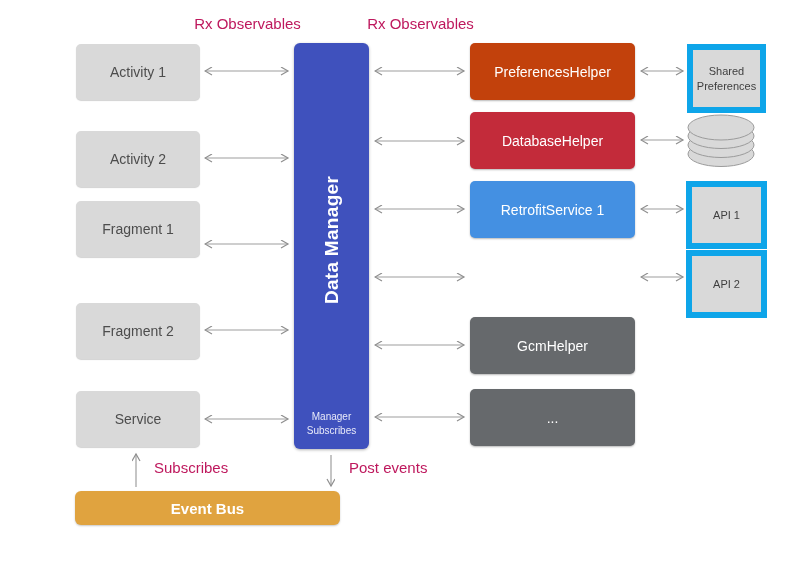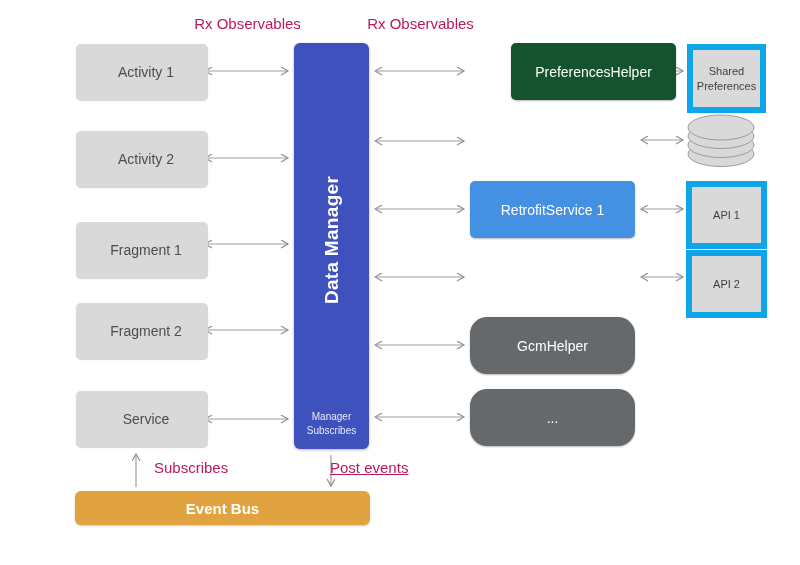--- a/index.html
+++ b/index.html
@@ -13,21 +13,20 @@
   .lbl{position:absolute;font-size:15px;color:#be185d;white-space:nowrap;}
   .lbl.center{text-align:center;}
 
   
   .gbox{
     position:absolute;left:76px;width:124px;height:56px;
     background:#d9d9d9;border-radius:5px;
     display:flex;align-items:center;justify-content:center;
     font-size:14px;color:#4d4d4d;
     box-shadow:0 1px 1px rgba(0,0,0,.18);
-    padding-left:8px;
   }
 
   
   .dm{
     position:absolute;left:294px;top:43px;width:75px;height:406px;
     background:#3f51bd;border-radius:6px;
     box-shadow:0 1px 3px rgba(0,0,0,.3);
   }
   .dm-title{
     position:absolute;left:50%;top:197px;transform:translate(-50%,-50%) rotate(-90deg);
@@ -39,36 +38,36 @@
   }
   .dm-footer span{display:block;}
 
   
   .hbox{
     position:absolute;left:470px;width:165px;height:57px;border-radius:5px;
     display:flex;align-items:center;justify-content:center;
     color:#ffffff;font-size:14px;font-weight:500;
     box-shadow:0 1px 2px rgba(0,0,0,.28);
   }
-  .h-green{background:#14532d;margin-left:41px;}
+  .h-green{background:#c2410c;}
   .h-red{background:#c32b3a;}
   .h-blue{background:#4490e2;}
-  .h-gray{background:#66696c;border-radius:17px;}
+  .h-gray{background:#66696c;}
 
   
   .xbox{
     position:absolute;background:#d9d9d9;border:6px solid #0ea5e9;
     display:flex;align-items:center;justify-content:center;text-align:center;
     font-size:11px;color:#3f3f3f;line-height:1.3;
   }
   .cyl{position:absolute;left:686px;top:114px;}
 
   
   .ebus{
-    position:absolute;left:75px;top:491px;width:295px;height:34px;
+    position:absolute;left:75px;top:491px;width:265px;height:34px;
     background:#e0a33f;border-radius:6px;
     display:flex;align-items:center;justify-content:center;
     color:#ffffff;font-size:15px;font-weight:700;
     box-shadow:0 1px 2px rgba(0,0,0,.22);
   }
 </style>
 </head>
 <body>
 
 <div class="canvas">
@@ -109,40 +108,43 @@
 
   <div class="lbl center" style="left:180px;top:15px;width:135px;">Rx Observables</div>
   <div class="lbl center" style="left:353px;top:15px;width:135px;">Rx Observables</div>
 
   <div class="gbox" style="top:44px;">
     <span>Activity 1</span>
   </div>
   <div class="gbox" style="top:131px;">
     <span>Activity 2</span>
   </div>
-  <div class="gbox" style="top:222px;align-items:center;">
+  <div class="gbox" style="top:201px;align-items:center;">
     <span>Fragment 1</span>
   </div>
   <div class="gbox" style="top:303px;">
     <span>Fragment 2</span>
   </div>
   <div class="gbox" style="top:391px;text-align:right;">
     <span>Service</span>
   </div>
 
   <div class="dm">
     <div class="dm-title">Data Manager</div>
     <div class="dm-footer">
       <span>Manager</span>
       <span>Subscribes</span>
     </div>
   </div>
 
   <div class="hbox h-green" style="top:43px;">
     <span>PreferencesHelper</span>
+  </div>
+  <div class="hbox h-red" style="top:112px;">
+    <span>DatabaseHelper</span>
   </div>
   <div class="hbox h-blue" style="top:181px;">
     <span>RetrofitService 1</span>
   </div>
   <div class="hbox h-gray" style="top:317px;">
     <span>GcmHelper</span>
   </div>
   <div class="hbox h-gray" style="top:389px;">
     <span>...</span>
   </div>
@@ -161,19 +163,19 @@
   </svg>
 
   <div class="xbox" style="left:686px;top:181px;width:69px;height:56px;">
     <span>API 1</span>
   </div>
   <div class="xbox" style="left:686px;top:250px;width:69px;height:56px;">
     <span>API 2</span>
   </div>
 
   <div class="lbl" style="left:154px;top:459px;">Subscribes</div>
-  <div class="lbl" style="left:330px;top:459px;text-decoration:underline;">Post events</div>
+  <div class="lbl" style="left:349px;top:459px;">Post events</div>
 
   <div class="ebus">
     <span>Event Bus</span>
   </div>
 
 </div>
 
 </body></html>

